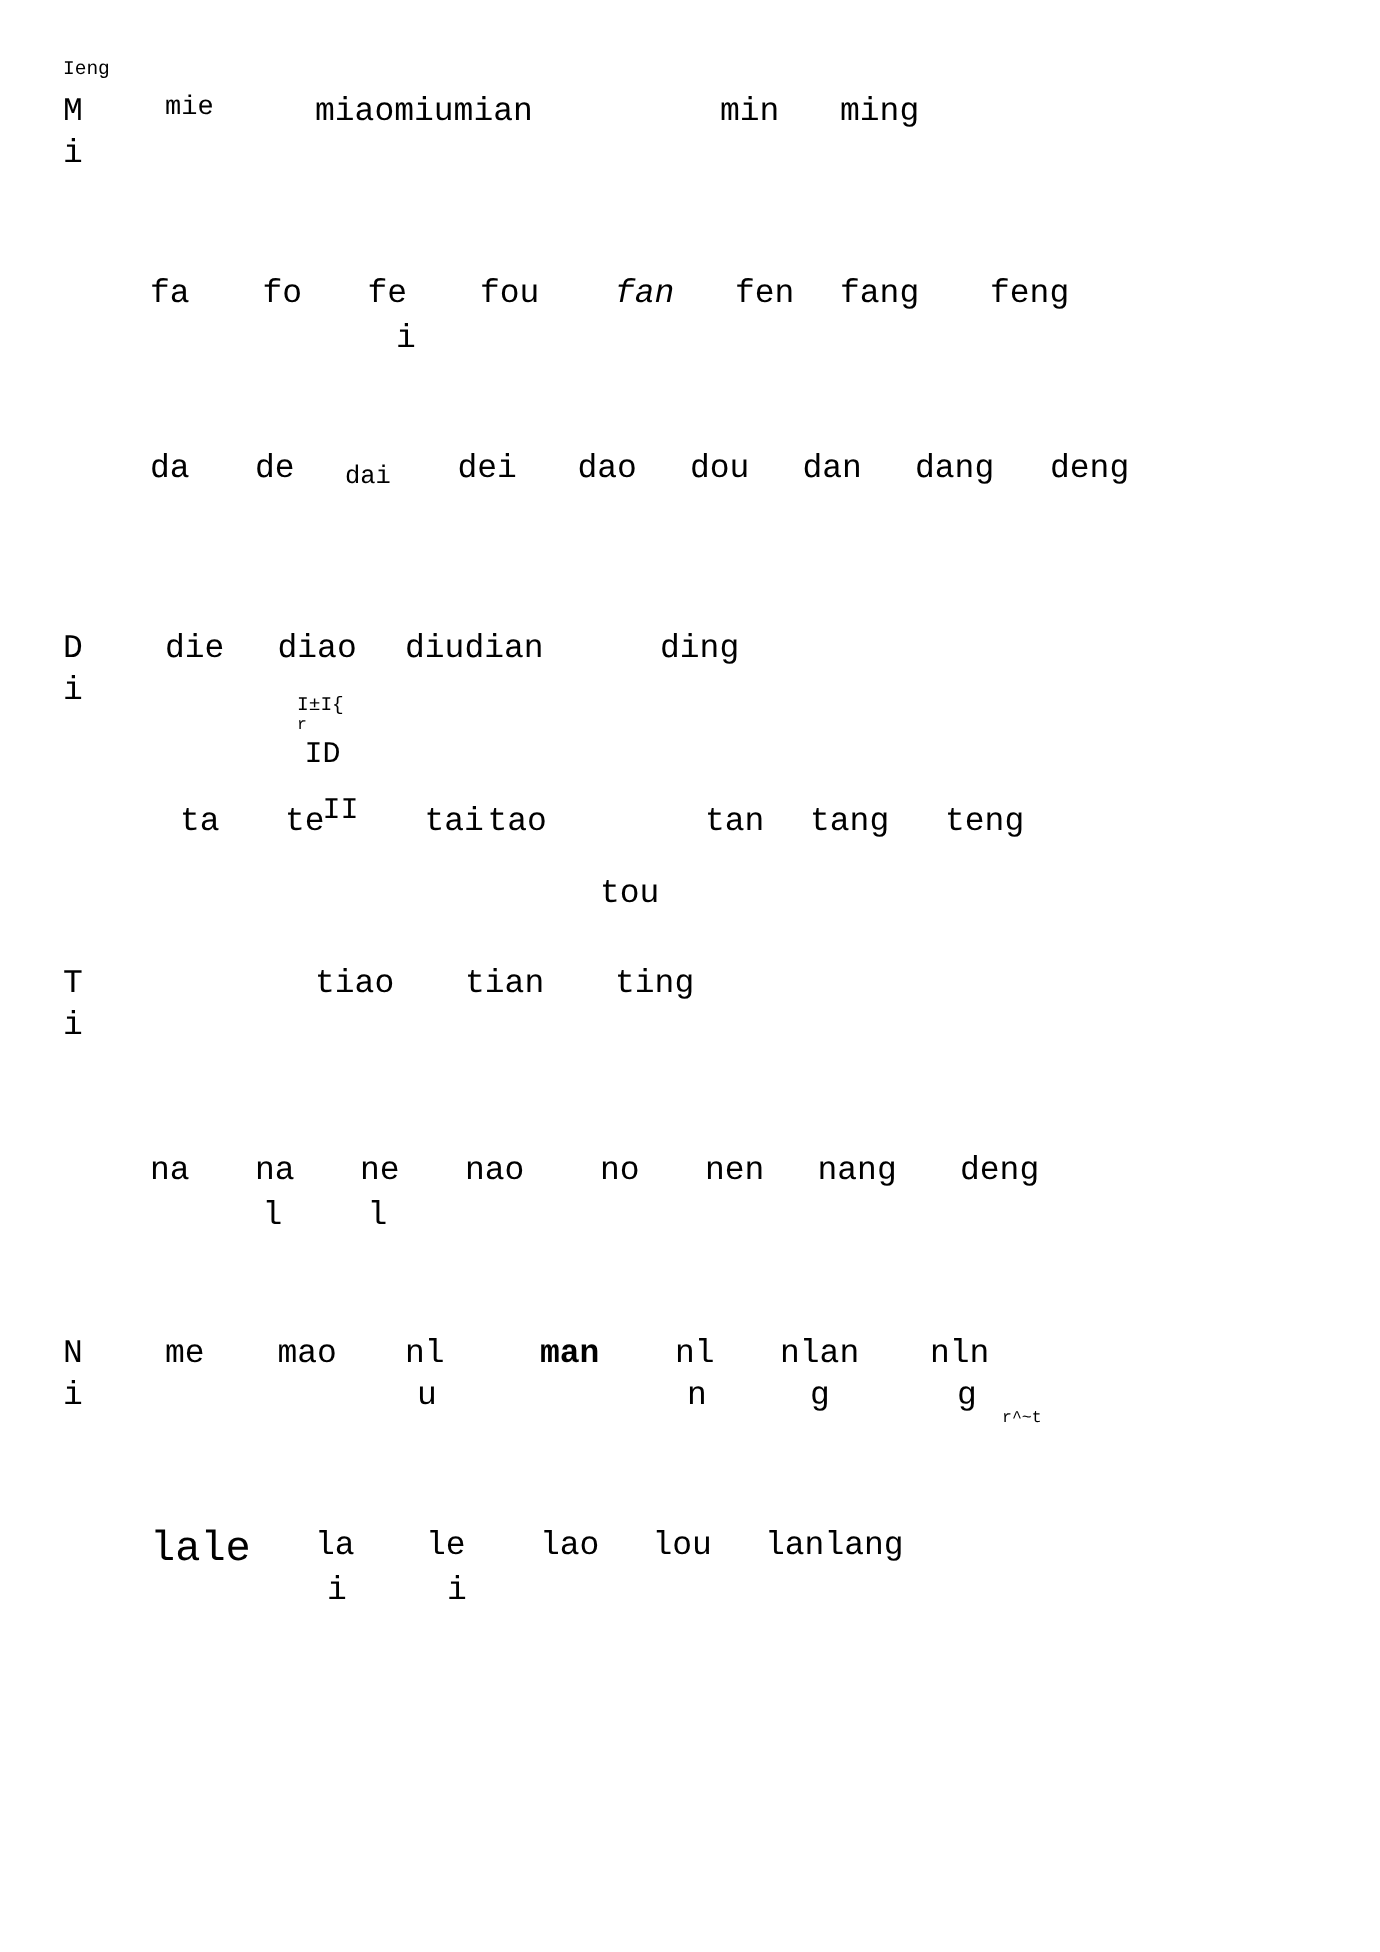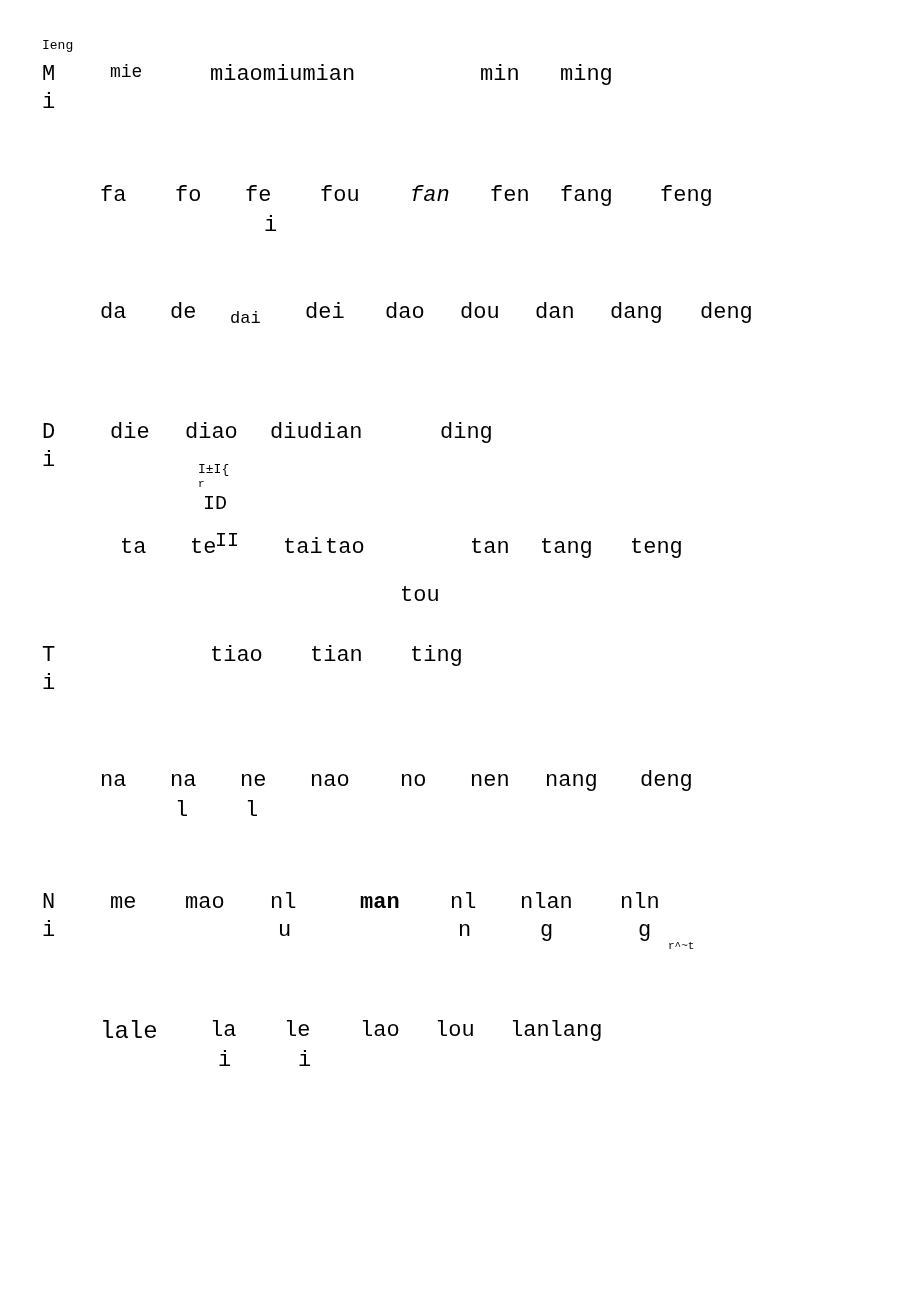--- a/index.html
+++ b/index.html
@@ -96,21 +96,21 @@
     <span class="text-item" style="left: 360px; top: 890px; font-size: 22px; font-weight: bold;">man</span>
     <span class="text-item" style="left: 450px; top: 890px; font-size: 22px;">nl</span>
     <span class="text-item" style="left: 520px; top: 890px; font-size: 22px;">nlan</span>
     <span class="text-item" style="left: 620px; top: 890px; font-size: 22px;">nln</span>
     <span class="text-item" style="left: 42px; top: 918px; font-size: 22px;">i</span>
     <span class="text-item" style="left: 278px; top: 918px; font-size: 22px;">u</span>
     <span class="text-item" style="left: 458px; top: 918px; font-size: 22px;">n</span>
     <span class="text-item" style="left: 540px; top: 918px; font-size: 22px;">g</span>
     <span class="text-item" style="left: 638px; top: 918px; font-size: 22px;">g</span>
     <span class="text-item" style="left: 668px; top: 940px; font-size: 11px;">r^~t</span>
-    <span class="text-item" style="left: 100px; top: 1018px; font-size: 24px;">lale</span>
+    <span class="text-item" style="left: 100px; top: 1018px; font-size: 28px;">lale</span>
     <span class="text-item" style="left: 210px; top: 1018px; font-size: 22px;">la</span>
     <span class="text-item" style="left: 284px; top: 1018px; font-size: 22px;">le</span>
     <span class="text-item" style="left: 360px; top: 1018px; font-size: 22px;">lao</span>
     <span class="text-item" style="left: 435px; top: 1018px; font-size: 22px;">lou</span>
     <span class="text-item" style="left: 510px; top: 1018px; font-size: 22px;">lanlang</span>
     <span class="text-item" style="left: 218px; top: 1048px; font-size: 22px;">i</span>
     <span class="text-item" style="left: 298px; top: 1048px; font-size: 22px;">i</span>
   </div>
 
 </body></html>

